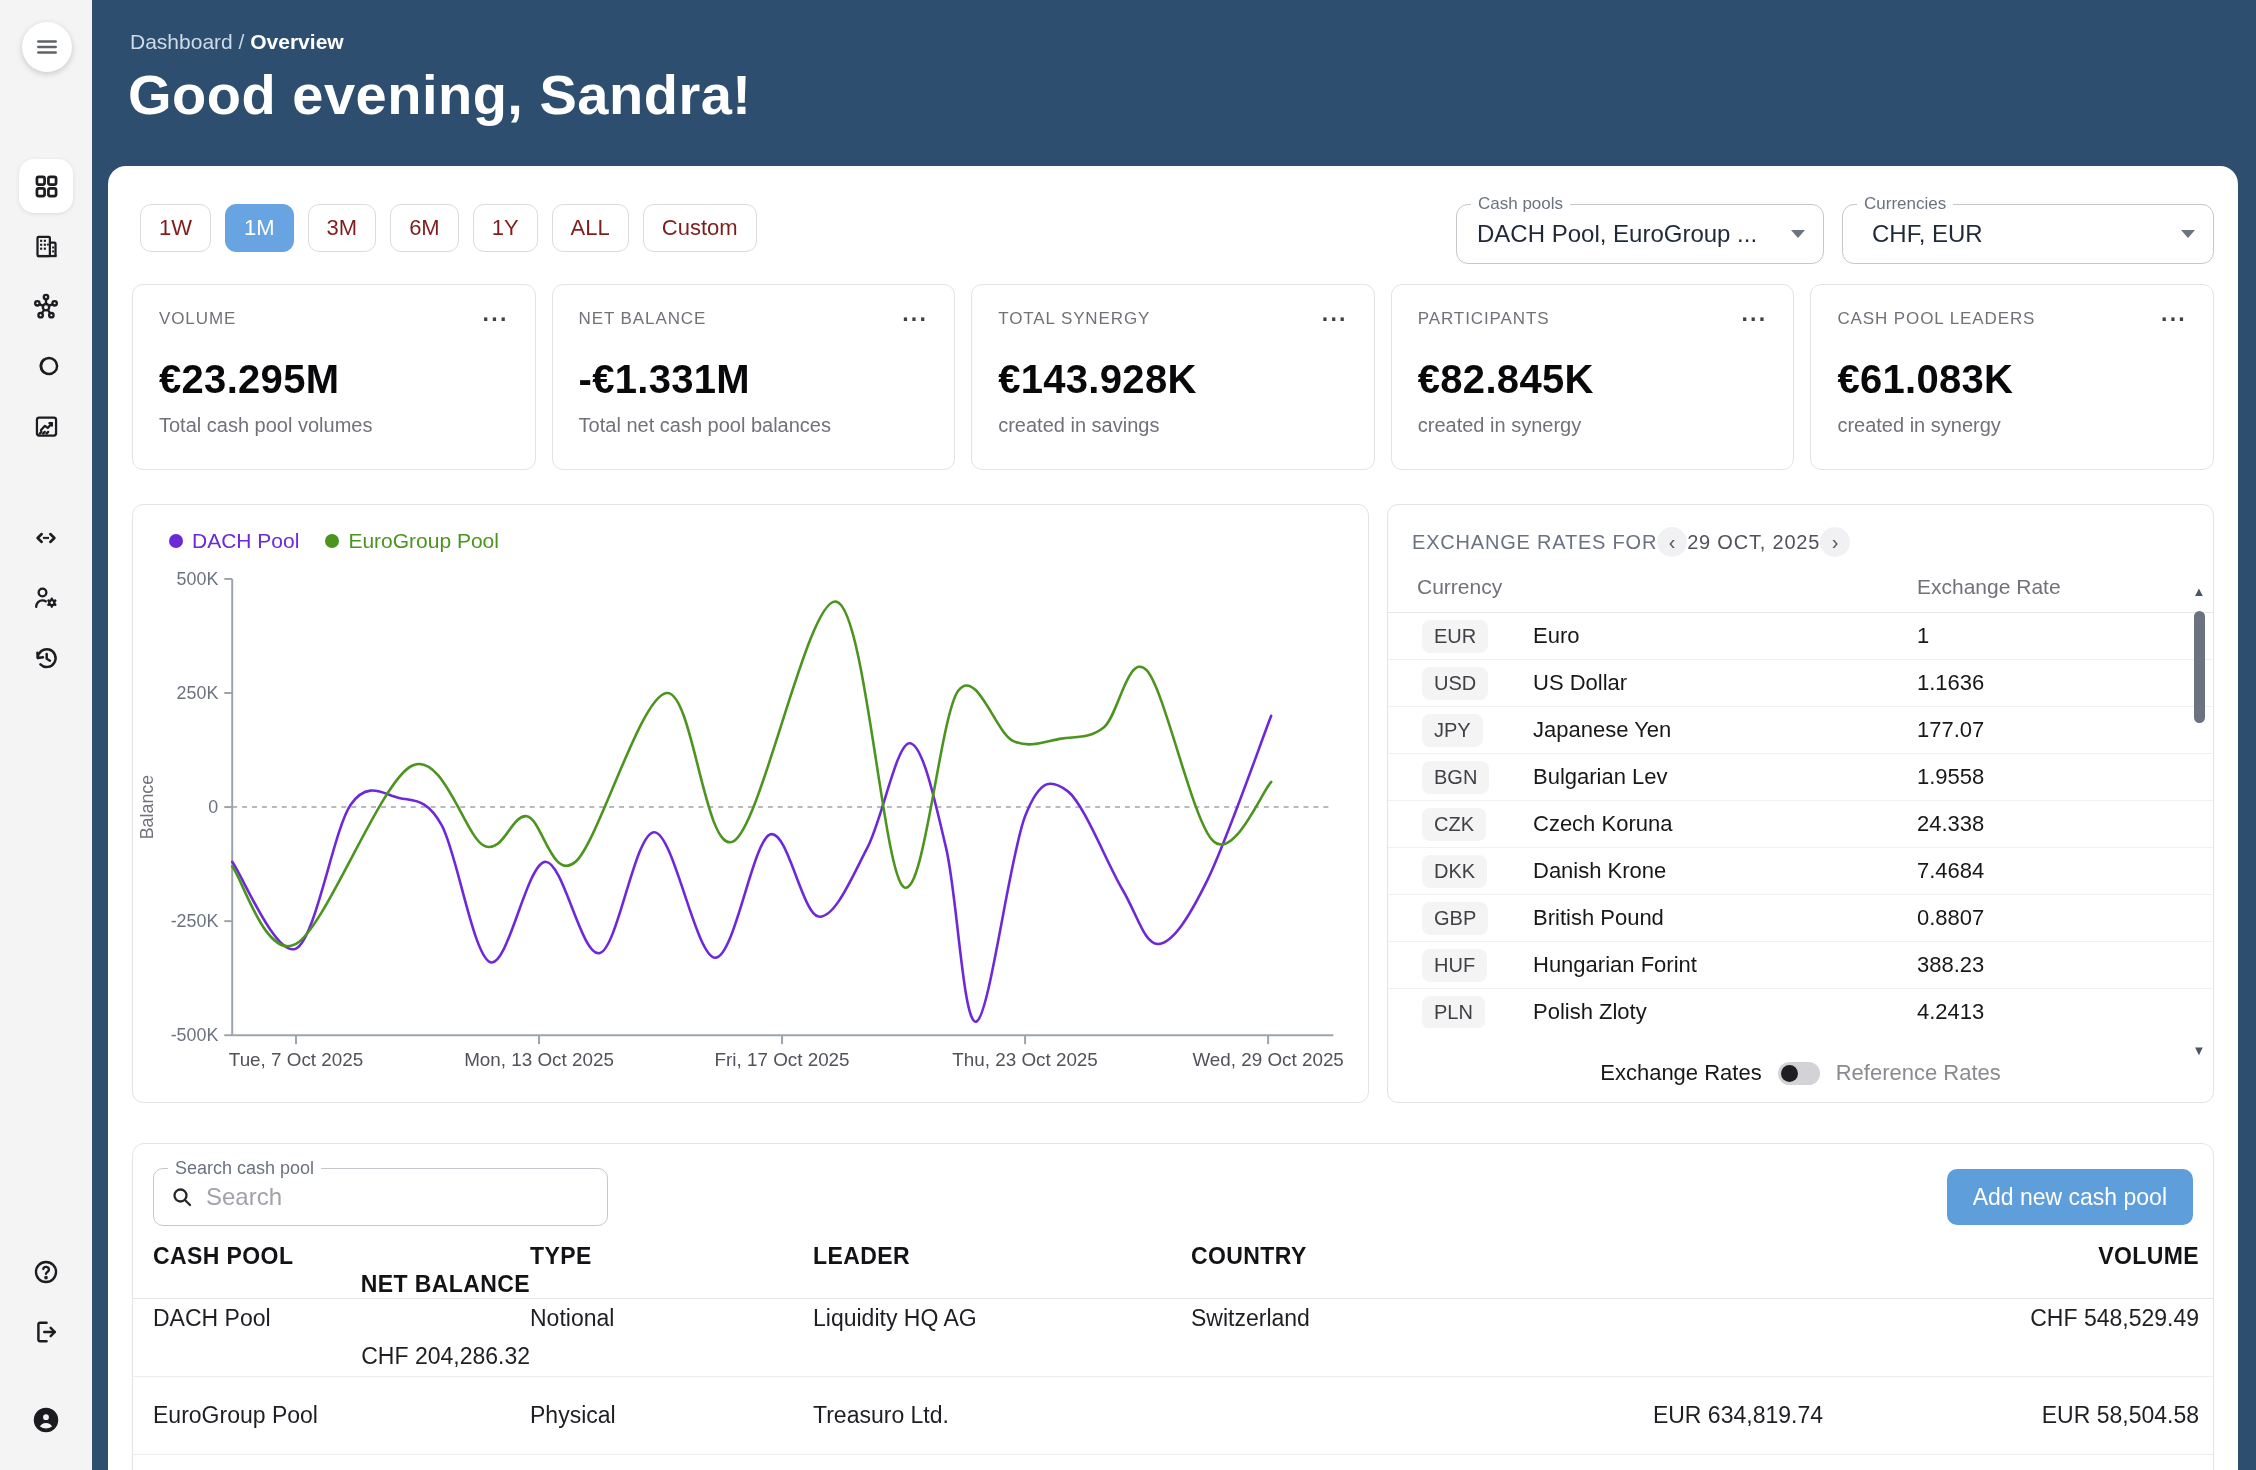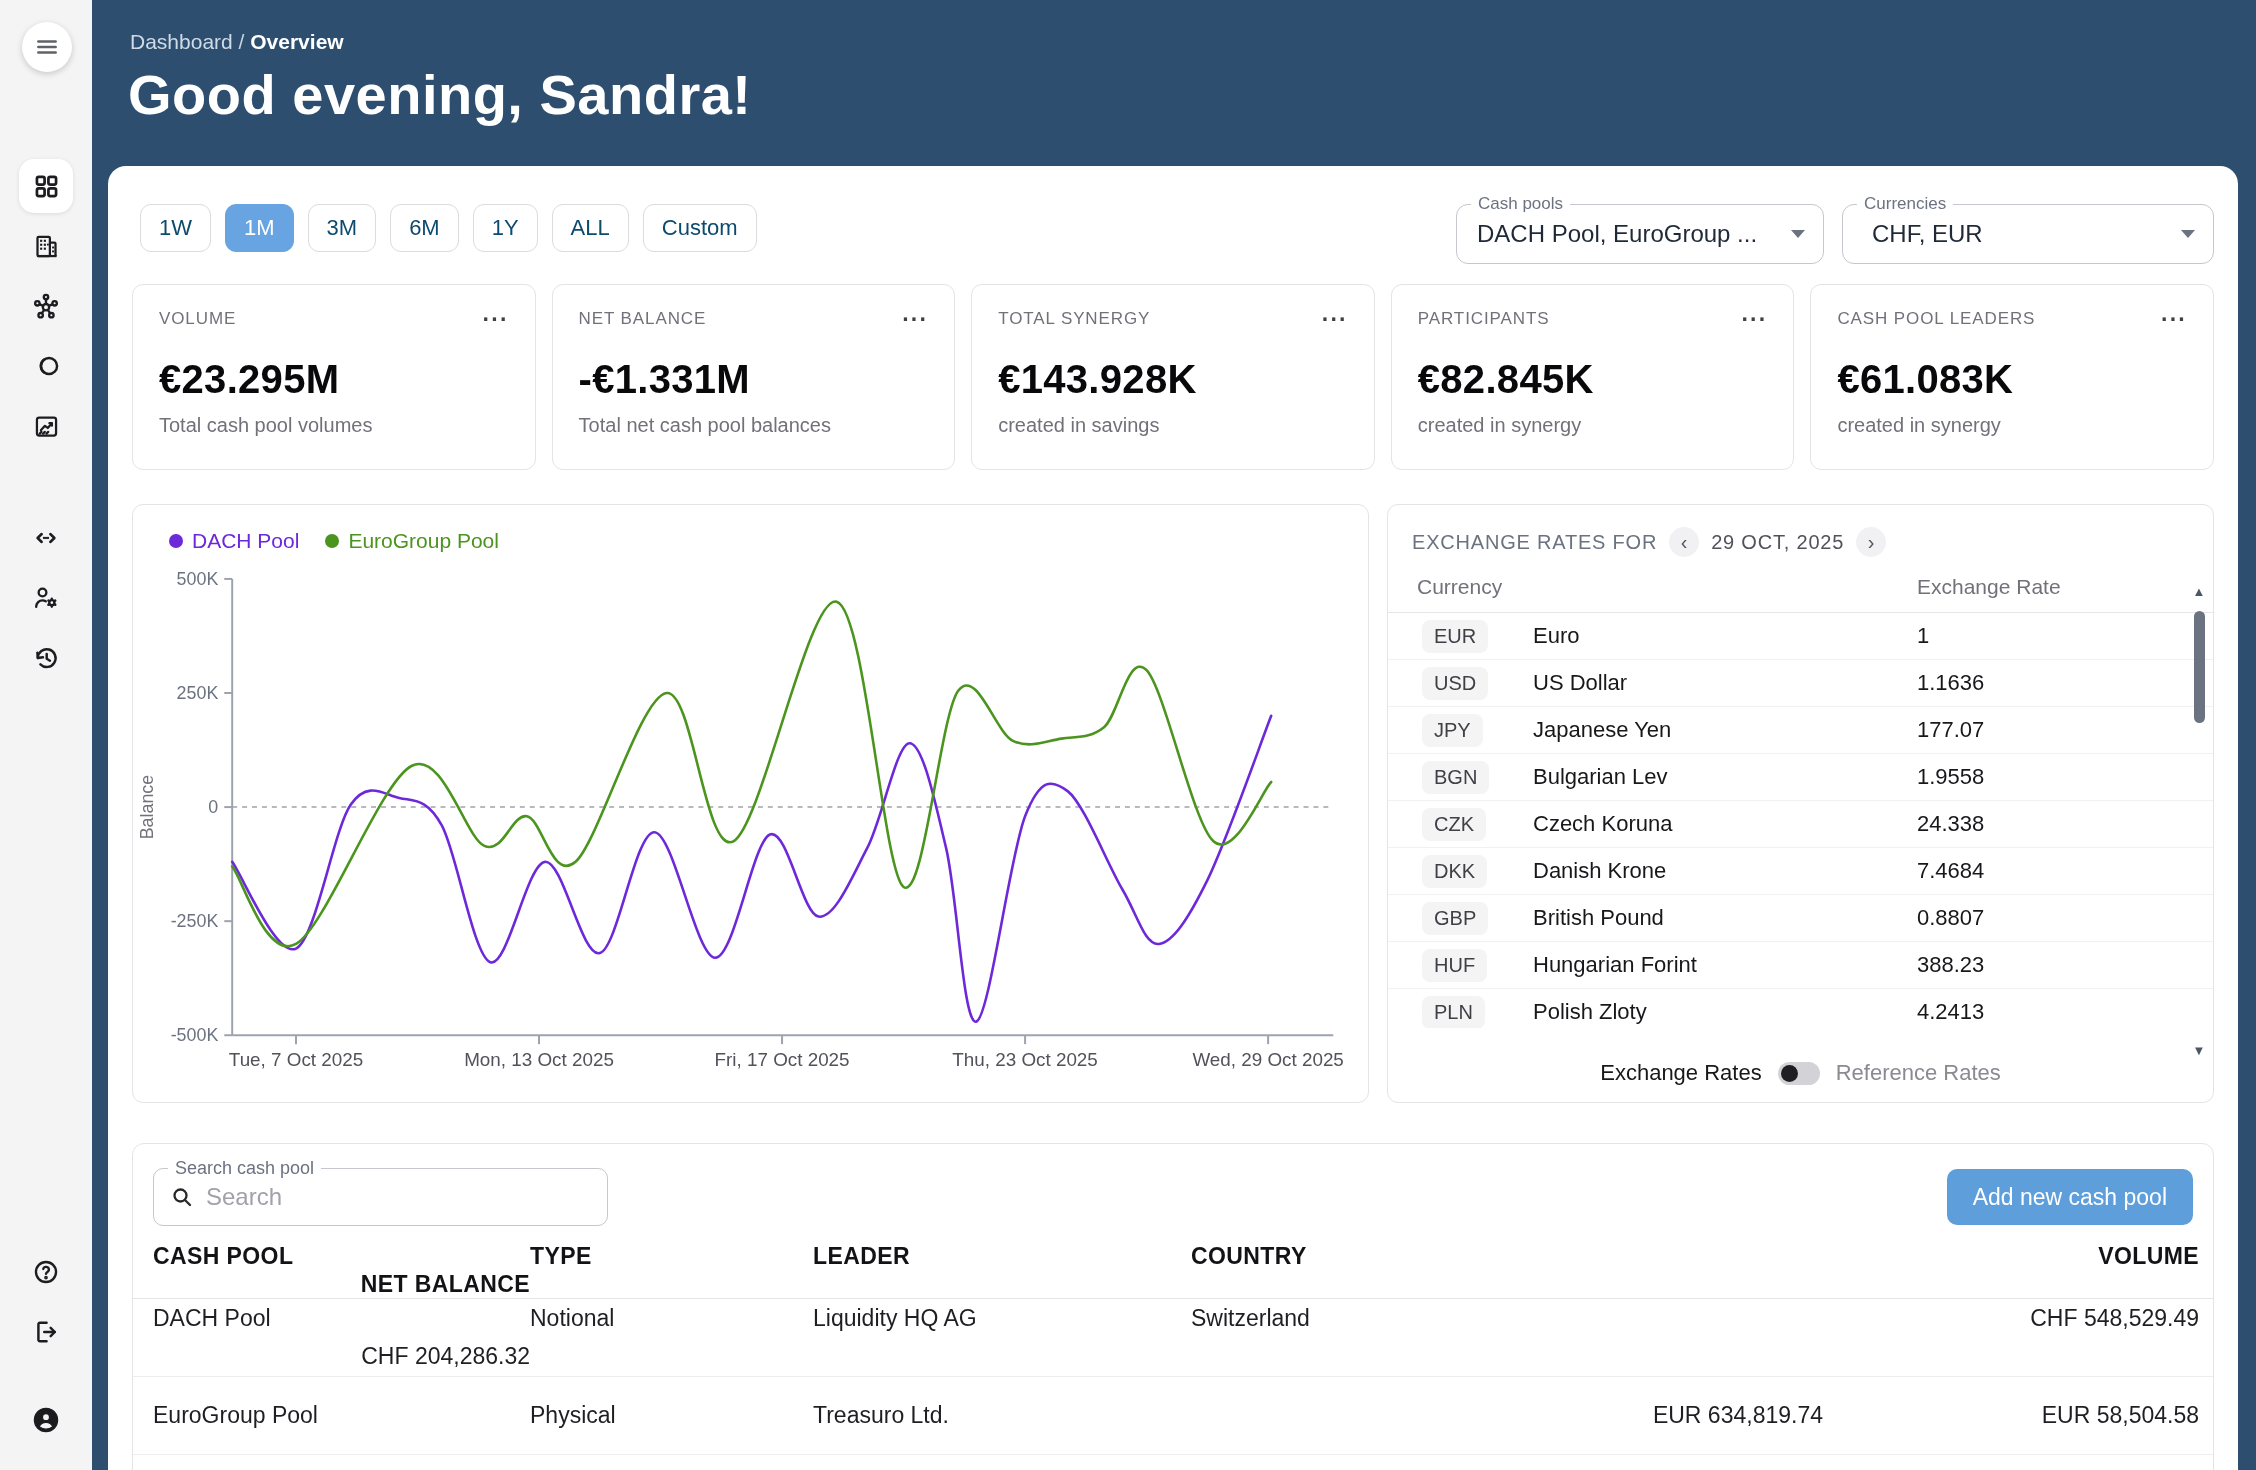--- a/index.html
+++ b/index.html
@@ -24,21 +24,21 @@
   .breadcrumb .crumb-link { color:#cfdbe7; cursor:pointer; }
   .breadcrumb b { color:#fff; font-weight:700; }
   .greeting { position:absolute; left:36px; top:62px; font-size:56px; font-weight:600; color:#fff; letter-spacing:.5px; }
   
   .content { position:absolute; left:108px; top:166px; width:2130px; height:1400px;
     background:#fff; border-radius:18px 18px 0 0; padding:0 24px; }
   
   .toolbar { margin-top:38px; display:flex; justify-content:space-between; align-items:flex-start; }
   .chips { display:flex; gap:14px; margin-left:8px; }
   .chip { height:48px; padding:0 18px; background:#fff; border:1.5px solid #dcdce0; border-radius:11px;
-    font-size:22px; font-weight:500; color:#0c4a6e; cursor:pointer; font-family:inherit; }
+    font-size:22px; font-weight:500; color:#7f1d1d; cursor:pointer; font-family:inherit; }
   .chip.active { background:#68a4e1; border-color:#68a4e1; color:#fff; }
   .selects { display:flex; gap:18px; }
   .select-box { position:relative; height:60px; border:1.5px solid #c6c6cc; border-radius:12px;
     display:flex; align-items:center; padding:0 18px 0 20px; cursor:pointer; background:#fff; }
   .select-box.w1 { width:368px; } .select-box.w2 { width:372px;padding-left:29px; }
   .select-label { position:absolute; top:-11px; left:14px; background:#fff; padding:0 7px; font-size:17px; color:#6b7280; }
   .select-value { font-size:24px; color:#1f2937; flex:1; white-space:nowrap; overflow:hidden; }
   .caret { width:0; height:0; border-left:7px solid transparent; border-right:7px solid transparent; border-top:8px solid #6b7280; margin-left:10px; flex:none; }
   
   .stats { margin-top:20px; display:flex; gap:16px; }
@@ -50,21 +50,21 @@
   .stat-caption { margin-top:12px; font-size:20px; color:#71717a; }
   
   .panels { margin-top:34px; display:flex; gap:18px; }
   .chart-panel { width:1237px; height:599px; border:1px solid #e4e4e7; border-radius:11px; position:relative; background:#fff; }
   .legend { position:absolute; left:36px; top:24px; display:flex; gap:26px; align-items:center; }
   .legend-item { display:flex; align-items:center; gap:9px; font-size:21px; }
   .legend-dot { width:14px; height:14px; border-radius:50%; }
   .chart-svg { position:absolute; left:0; top:40px; width:100%; height:545px; }
   
   .fx-panel { width:827px; height:599px; border:1px solid #e4e4e7; border-radius:11px; position:relative; background:#fff; overflow:hidden; }
-  .fx-head { display:flex; align-items:center; gap:12px; padding:18px 24px 0 24px; height:56px; }
+  .fx-head { display:flex; align-items:center; padding:18px 24px 0 24px; height:56px; }
   .fx-title { font-size:20px; color:#6b7280; letter-spacing:.8px; font-weight:500; }
   .fx-chev { width:30px; height:30px; border-radius:50%; border:none; background:#f1f1f3; color:#52525b; font-size:20px; cursor:pointer; line-height:28px; }
   .fx-date { font-size:20px; color:#52525b; letter-spacing:.8px; font-weight:500; }
   .fx-cols { display:flex; height:52px; align-items:center; border-bottom:1px solid #e7e7ea; font-size:21px; color:#71717a; }
   .fx-cols .c1 { margin-left:29px; } .fx-cols .c2 { position:absolute; left:529px; }
   .fx-rows { height:415px; overflow:hidden; }
   .fx-row { display:grid; grid-template-columns:111px 384px auto; align-items:center; height:47px;
     padding-left:34px; border-bottom:1px solid #f1f1f3; font-size:22px; color:#18181b; }
   .fx-code { justify-self:start; background:#f4f4f5; border-radius:8px; padding:5px 12px; font-size:20px; color:#3f3f46; }
   .fx-scroll { position:absolute; right:6px; top:80px; bottom:58px; width:16px; display:flex; flex-direction:column; align-items:center; }

